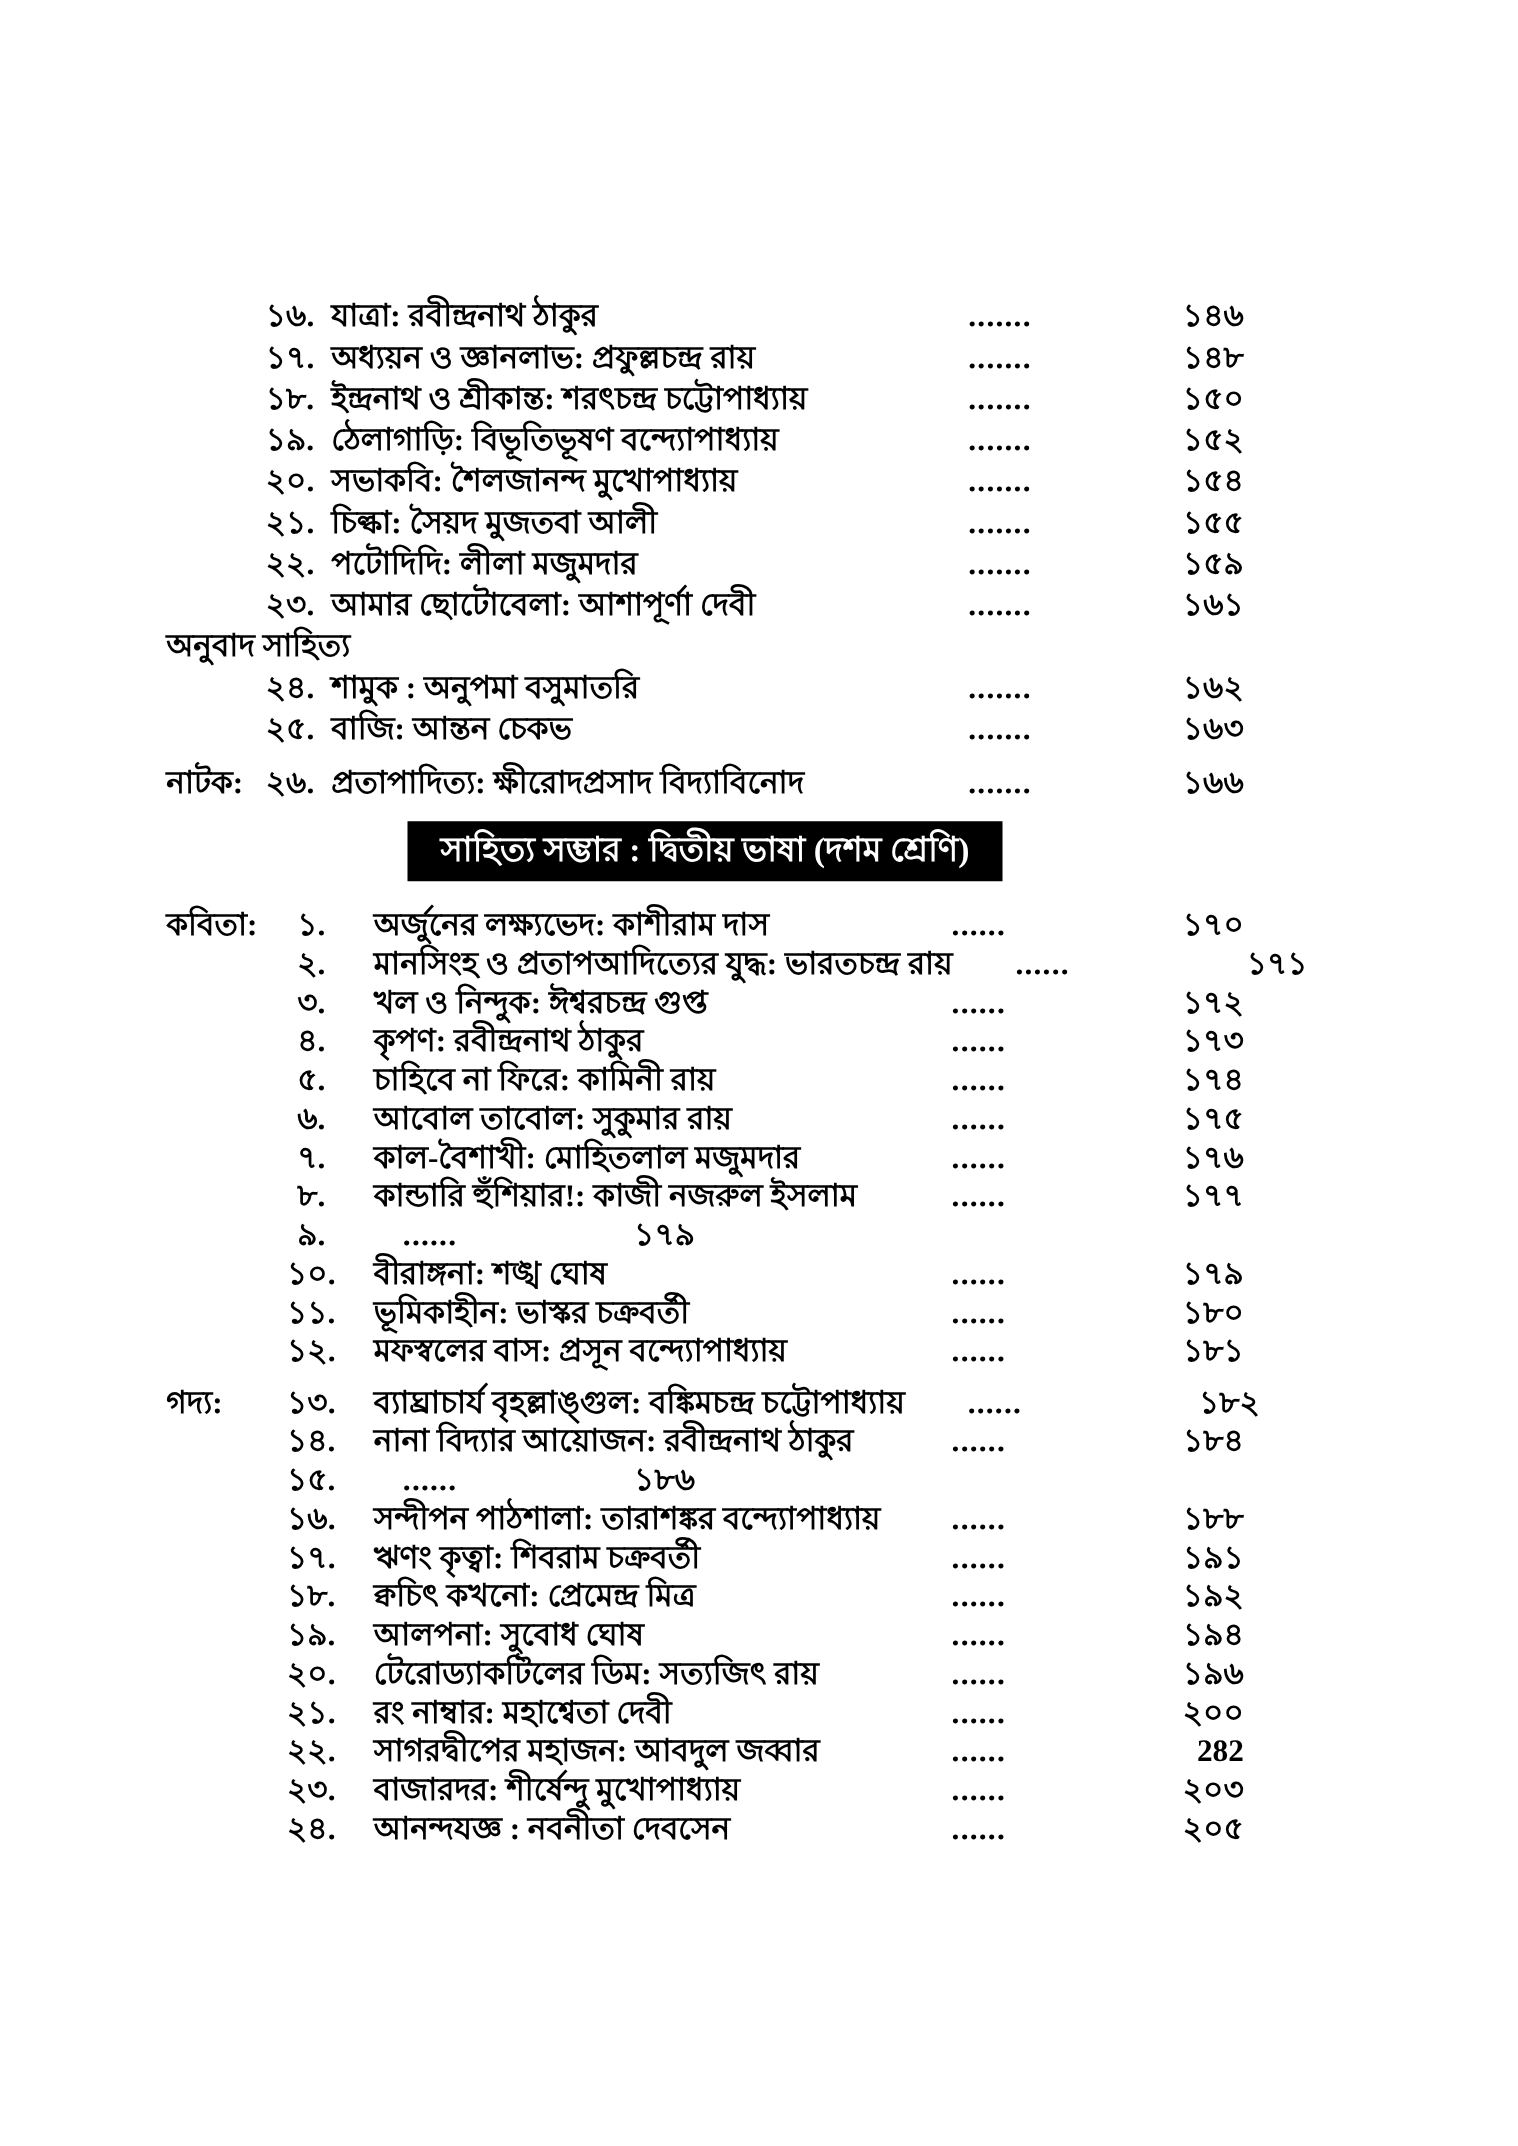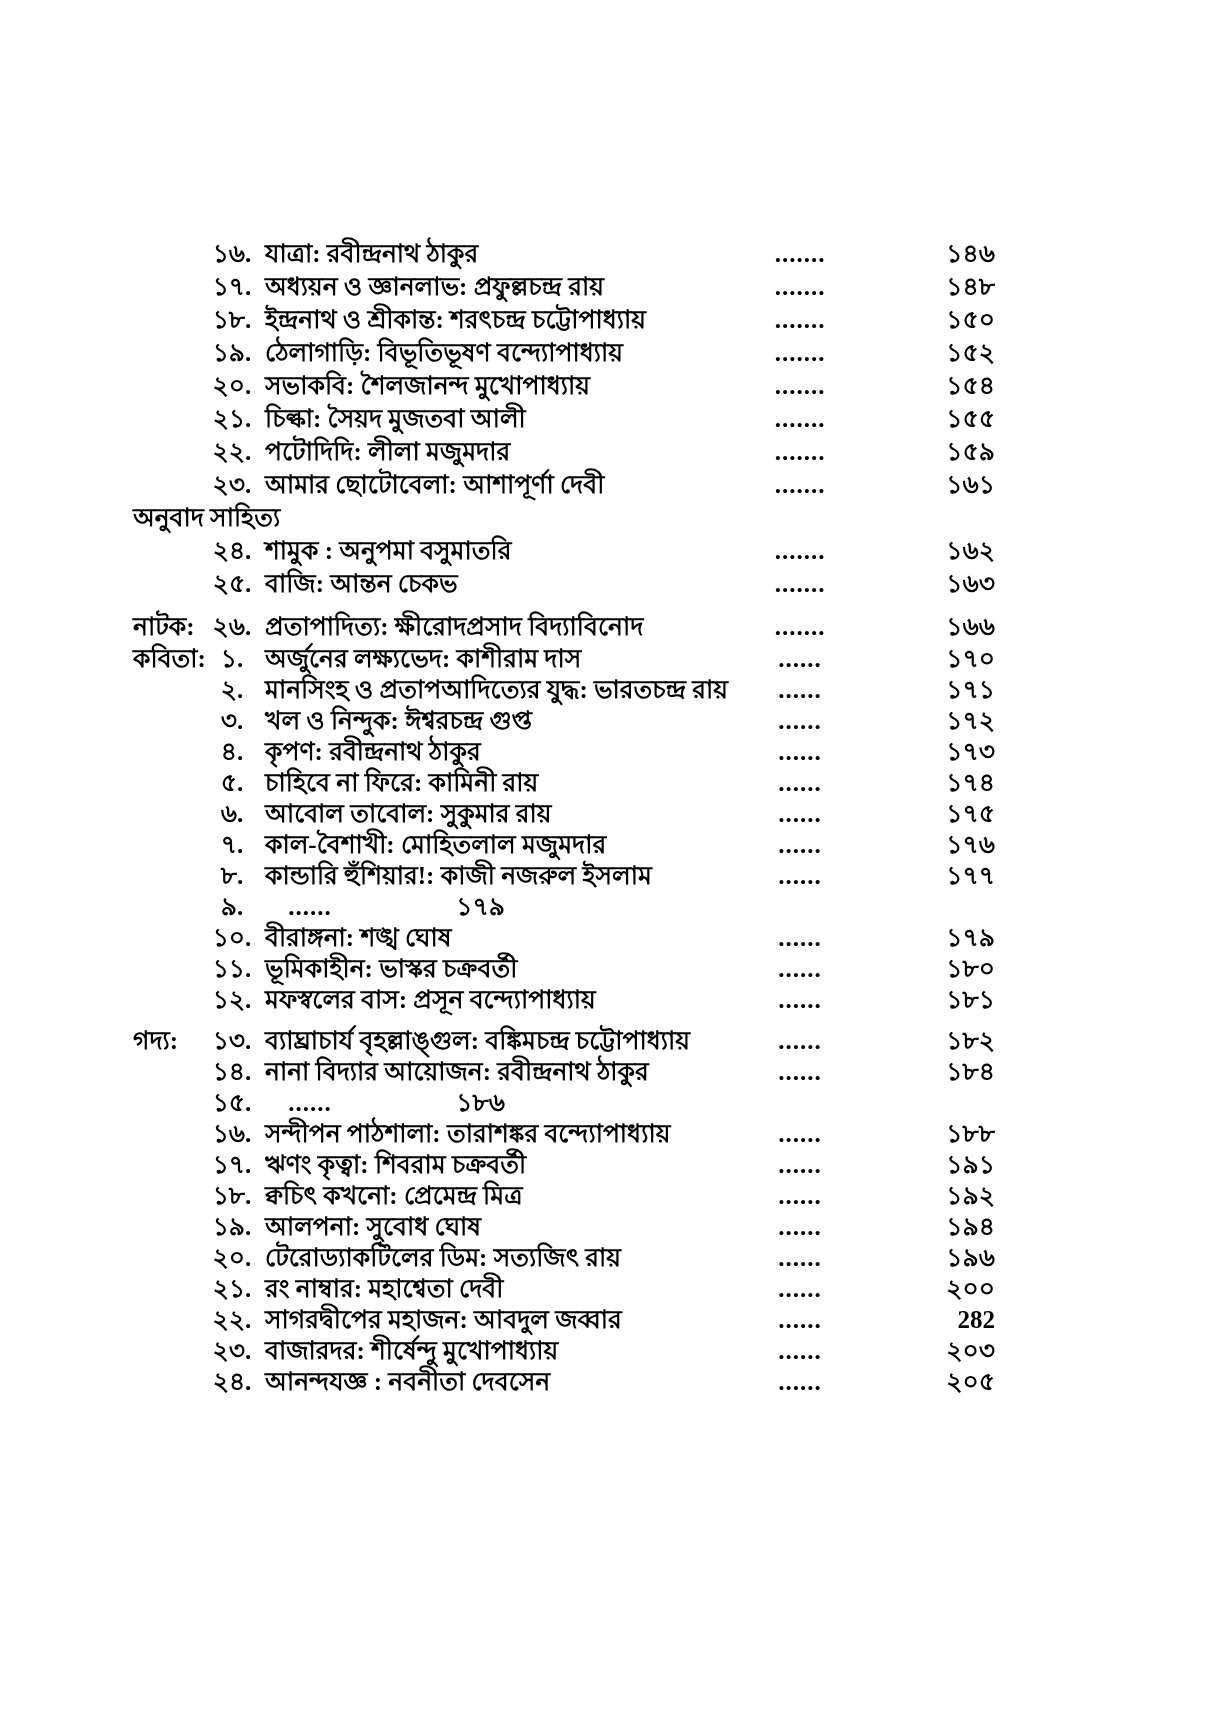--- a/index.html
+++ b/index.html
@@ -19,21 +19,21 @@
     padding: 237px 219px 0 133px; 
   }
   .row {
     display: flex;
     align-items: baseline;
     font-size: 25px;
     font-weight: bold;
     line-height: 33px;
     white-space: nowrap;
   }
-  .sec2 .row { line-height: 31px; }
+  .sec2 .row { line-height: 31px; gap: 17px; }
   .row.gap { margin-top: 10px; }
   .label {
     flex: none;
     width: 76px;
   }
   .num {
     flex: none;
     width: 46px;
     text-align: center;
   }
@@ -153,20 +153,23 @@
       </div>
       <div class="row gap">
         <span class="label">নাটক:</span>
         <span class="num">২৬.</span>
         <span class="title">প্রতাপাদিত্য: ক্ষীরোদপ্রসাদ বিদ্যাবিনোদ</span>
         <span class="dots">.......</span>
         <span class="pagenum">১৬৬</span>
       </div>
     </div>
 
+  <div class="banner-wrap">
+    <div class="banner">সাহিত্য সম্ভার : দ্বিতীয় ভাষা (দশম শ্রেণি)</div>
+  </div>
 
   <div class="sec2" id="sec2">
       <div class="row">
         <span class="label">কবিতা:</span>
         <span class="num">১.</span>
         <span class="title">অর্জুনের লক্ষ্যভেদ: কাশীরাম দাস</span>
         <span class="dots">......</span>
         <span class="pagenum">১৭০</span>
       </div>
       <div class="row">

